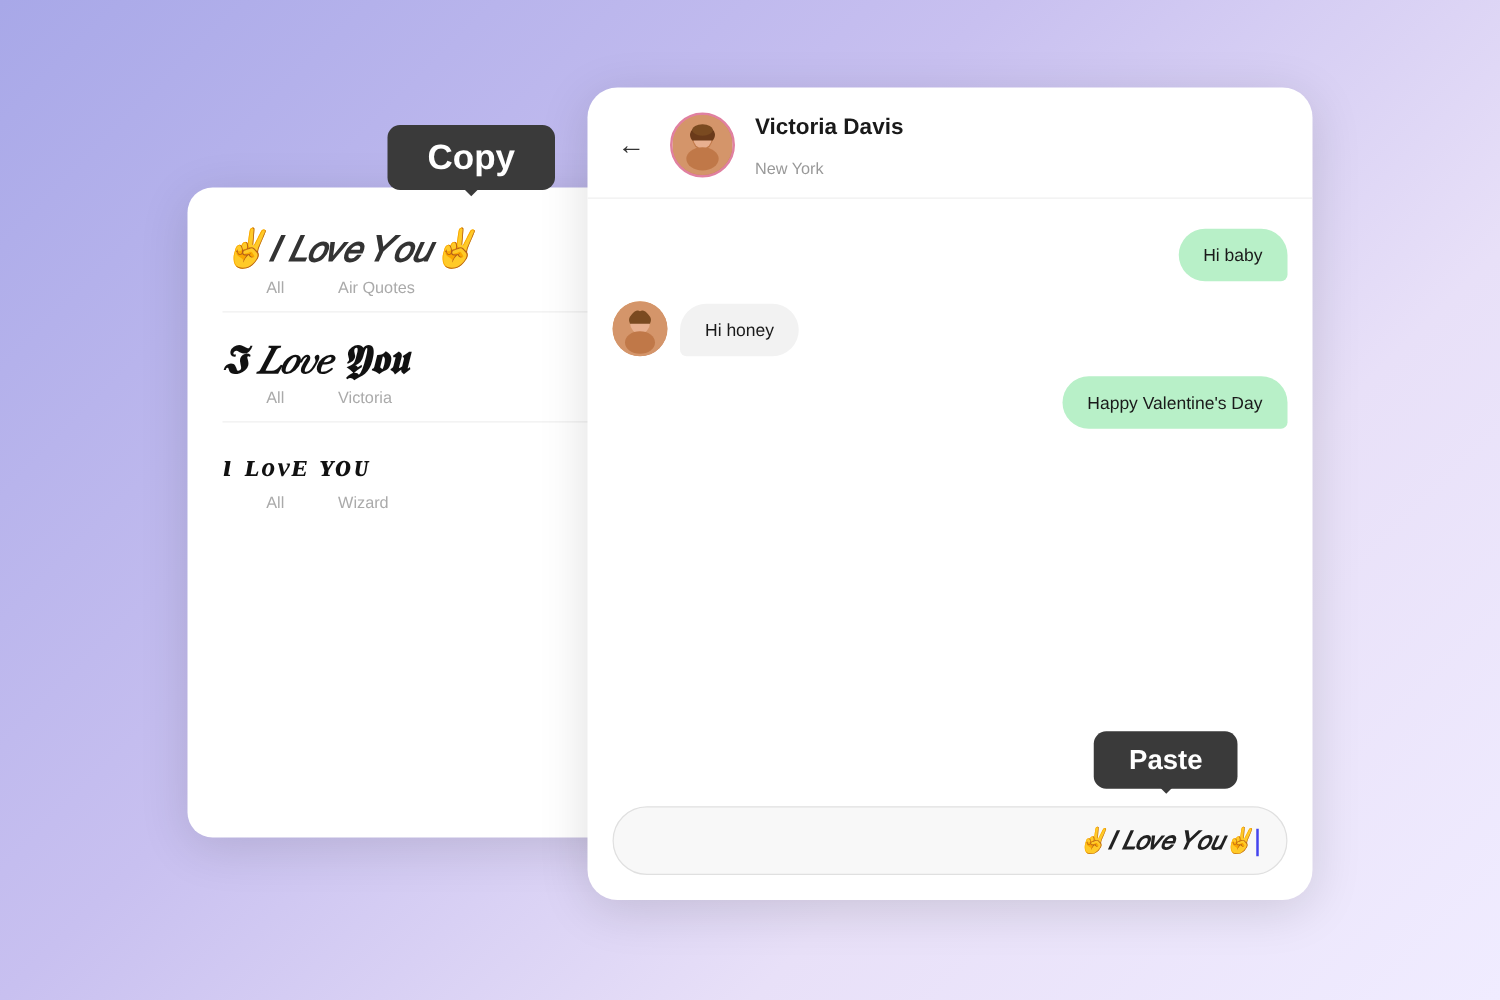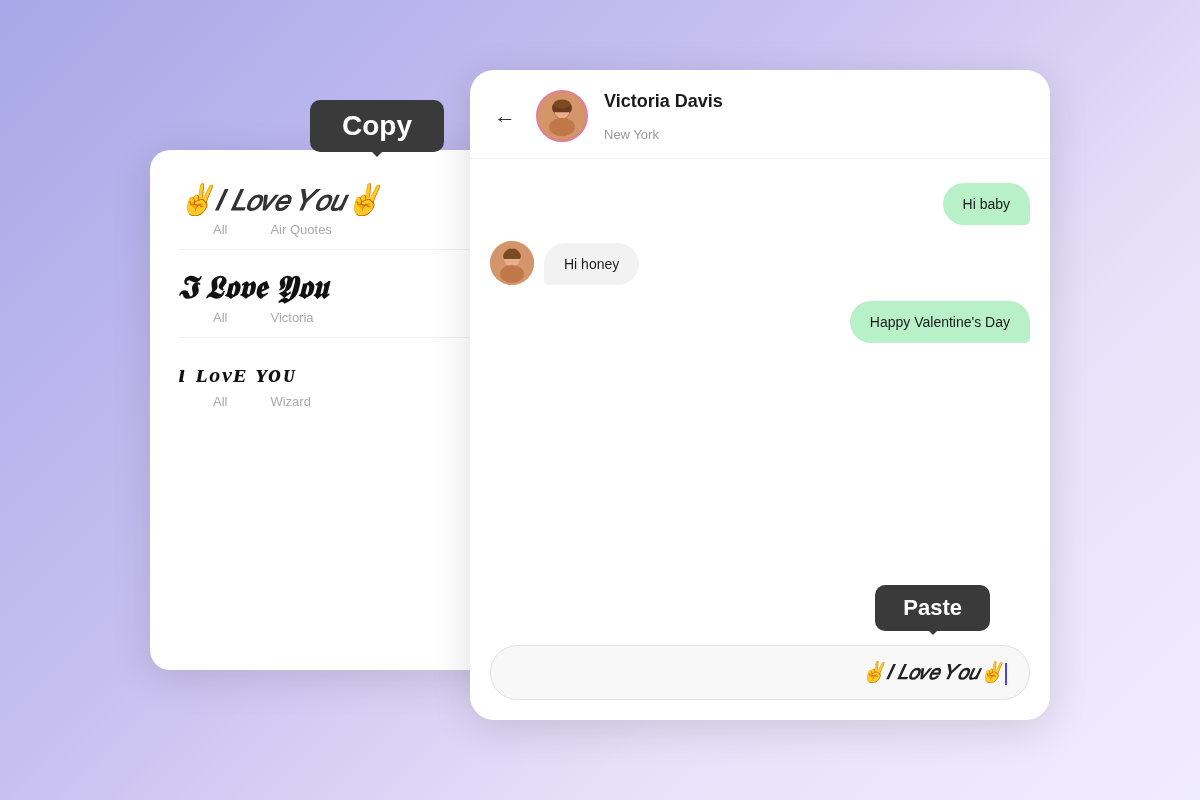--- a/index.html
+++ b/index.html
@@ -319,21 +319,21 @@
         <span class="font-tag">Air Quotes</span>
       </div>
     </div>
 
     <div class="separator"></div>
 
     <div class="font-panel-arrow"></div>
 
     <div class="font-item" style="margin-top:18px;">
       <div class="font-item-text fraktur">
-        𝕴 𝕷𝖔𝖛𝖊 𝖄𝖔𝖚
+        𝕴 𝐿𝑜𝑣𝑒 𝖄𝖔𝖚
       </div>
       <div class="font-tags">
         <span class="font-tag">All</span>
         <span class="font-tag">Victoria</span>
       </div>
     </div>
 
     <div class="separator" style="margin-top:10px;"></div>
 
     <div class="font-item" style="margin-top:18px;">

